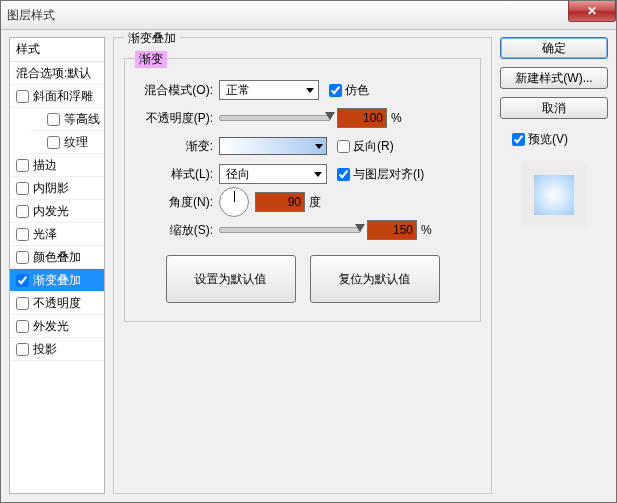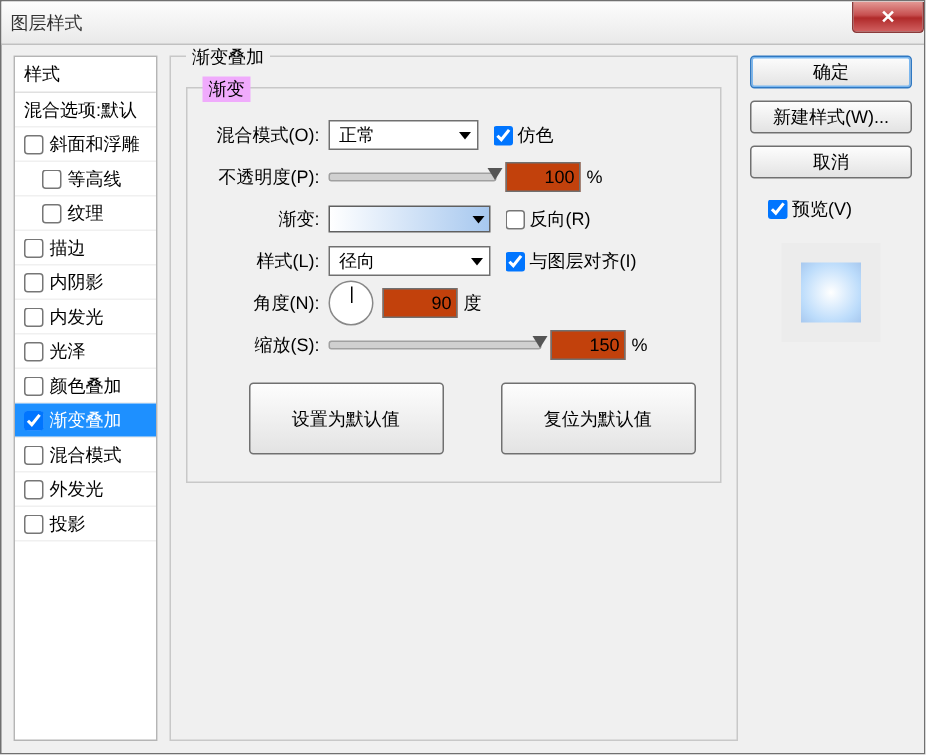--- a/index.html
+++ b/index.html
@@ -5,21 +5,21 @@
   html,body{margin:0;padding:0;font-family:"Microsoft YaHei","SimSun",Tahoma,sans-serif;font-size:12px;color:#000;background:#fff;}
   .window{width:617px;height:503px;background:#f0f0f0;border:1px solid #707070;box-sizing:border-box;position:relative;}
   .titlebar{height:28px;background:linear-gradient(#fdfdfd,#e9e9e9);border-bottom:1px solid #c0c0c0;display:flex;align-items:center;padding:0 6px;position:relative;}
   .titlebar .title{font-size:12px;color:#333;}
   .closebtn{position:absolute;right:0;top:0;width:46px;height:20px;background:linear-gradient(#e49a96,#c75050 45%,#b02a2a 55%,#d16060);border:1px solid #8b3a3a;border-top:none;border-bottom-left-radius:3px;border-bottom-right-radius:3px;display:flex;align-items:center;justify-content:center;color:#fff;font-weight:bold;font-size:12px;line-height:1;}
   .body{position:absolute;top:28px;left:0;right:0;bottom:0;padding:8px;}
   .cols{display:flex;height:100%;gap:8px;}
   .stylespanel{width:96px;border:1px solid #b5b5b5;background:#fff;box-sizing:border-box;}
   .stylespanel .hdr{padding:3px 6px;border-bottom:1px solid #e0e0e0;background:#fff;}
   .stylespanel .row{padding:2px 4px 2px 6px;display:flex;align-items:center;white-space:nowrap;border-bottom:1px solid #f0f0f0;height:18px;}
-  .stylespanel .row.indent{padding-left:18px;}
+  .stylespanel .row.indent{padding-left:18px;margin-left:19px;}
   .stylespanel .row.sel{background:#1e90ff;color:#fff;}
   .stylespanel input[type=checkbox]{margin:0 4px 0 0;width:13px;height:13px;}
   .center{flex:1;position:relative;}
   .group{border:1px solid #c8c8c8;position:absolute;left:0;top:0;right:0;bottom:0;padding:14px 10px 10px 10px;box-sizing:border-box;}
   .group>.legend{position:absolute;top:-8px;left:10px;background:#f0f0f0;padding:0 4px;font-size:12px;}
   .inner{border:1px solid #c8c8c8;position:relative;margin-top:6px;padding:14px 10px 18px 10px;}
   .inner>.legend{position:absolute;top:-8px;left:10px;background:#f0abfc;padding:0 4px;}
   .frow{display:flex;align-items:center;margin:6px 0;height:22px;}
   .flabel{width:78px;text-align:right;margin-right:6px;white-space:nowrap;}
   .dropdown{display:inline-flex;align-items:center;justify-content:space-between;height:20px;border:1px solid #707070;background:#fff;padding:0 4px 0 6px;box-sizing:border-box;}
@@ -29,21 +29,21 @@
   .slider .thumb{position:absolute;top:-4px;width:0;height:0;border-left:5px solid transparent;border-right:5px solid transparent;border-top:8px solid #555;}
   .numbox{width:42px;height:18px;border:1px solid #707070;background:#c2410c;text-align:right;padding:0 3px;font-size:12px;box-sizing:content-box;}
   .pct{margin-left:4px;}
   .gradswatch{width:108px;height:18px;border:1px solid #606060;background:linear-gradient(to right,#ffffff,#a7c8ef);display:inline-flex;align-items:center;justify-content:flex-end;padding-right:3px;box-sizing:border-box;}
   .gradswatch .arrow{width:0;height:0;border-left:4px solid transparent;border-right:4px solid transparent;border-top:5px solid #000;}
   .chk{display:inline-flex;align-items:center;margin-left:10px;}
   .chk input{margin:0 3px 0 0;}
   .angle{width:28px;height:28px;border:1px solid #888;border-radius:50%;background:#fff;position:relative;margin-right:6px;}
   .angle .hand{position:absolute;left:50%;top:3px;width:1px;height:11px;background:#000;transform-origin:bottom center;}
   .btn{height:22px;border:1px solid #707070;background:linear-gradient(#fdfdfd,#e3e3e3);border-radius:3px;padding:0 14px;font-size:12px;display:inline-flex;align-items:center;justify-content:center;cursor:default;text-align:right;}
-  .btn.wide{width:104px;padding:12px;margin-left:24px;}
+  .btn.wide{width:104px;padding:12px;}
   .btn.primary{border:1px solid #2f78c2;box-shadow:0 0 0 1px #7ab7ef inset;}
   .btnrow{display:flex;gap:14px;justify-content:center;margin-top:14px;}
   .right{width:108px;display:flex;flex-direction:column;gap:8px;align-items:stretch;}
   .right .btn{width:100%;box-sizing:border-box;padding:0;}
   .preview{width:66px;height:66px;margin:6px auto 0 auto;background:#ececec;display:flex;align-items:center;justify-content:center;}
   .preview .sq{width:40px;height:40px;background:radial-gradient(circle at center,#ffffff 0%,#bcdcfb 70%,#a7c8ef 100%);}
 </style>
 </head>
 <body>
 
@@ -93,21 +93,21 @@
         <div class="row">
             <input type="checkbox" style="">
             <span>颜色叠加</span>
           </div>
         <div class="row sel">
             <input type="checkbox" checked="" style="">
             <span>渐变叠加</span>
           </div>
         <div class="row">
             <input type="checkbox" style="">
-            <span>混合模式</span>
+            <span>不透明度</span>
           </div>
         <div class="row">
             <input type="checkbox" style="">
             <span>外发光</span>
           </div>
         <div class="row">
             <input type="checkbox" style="">
             <span>投影</span>
           </div>
       </div>

